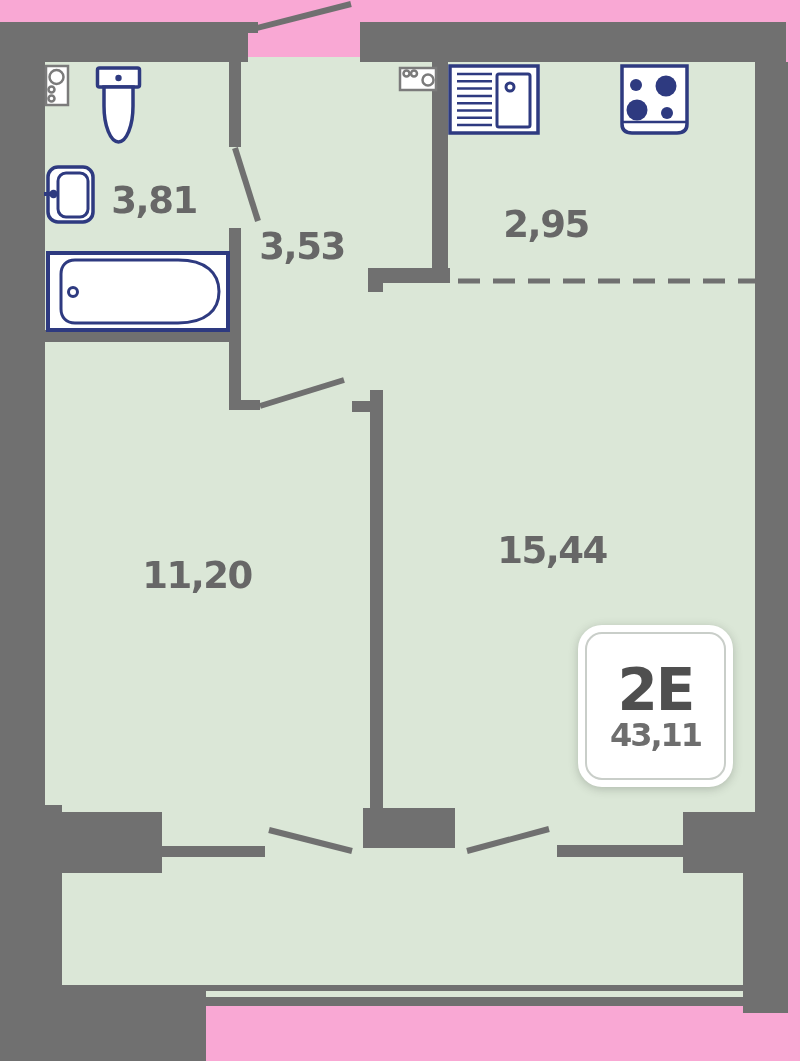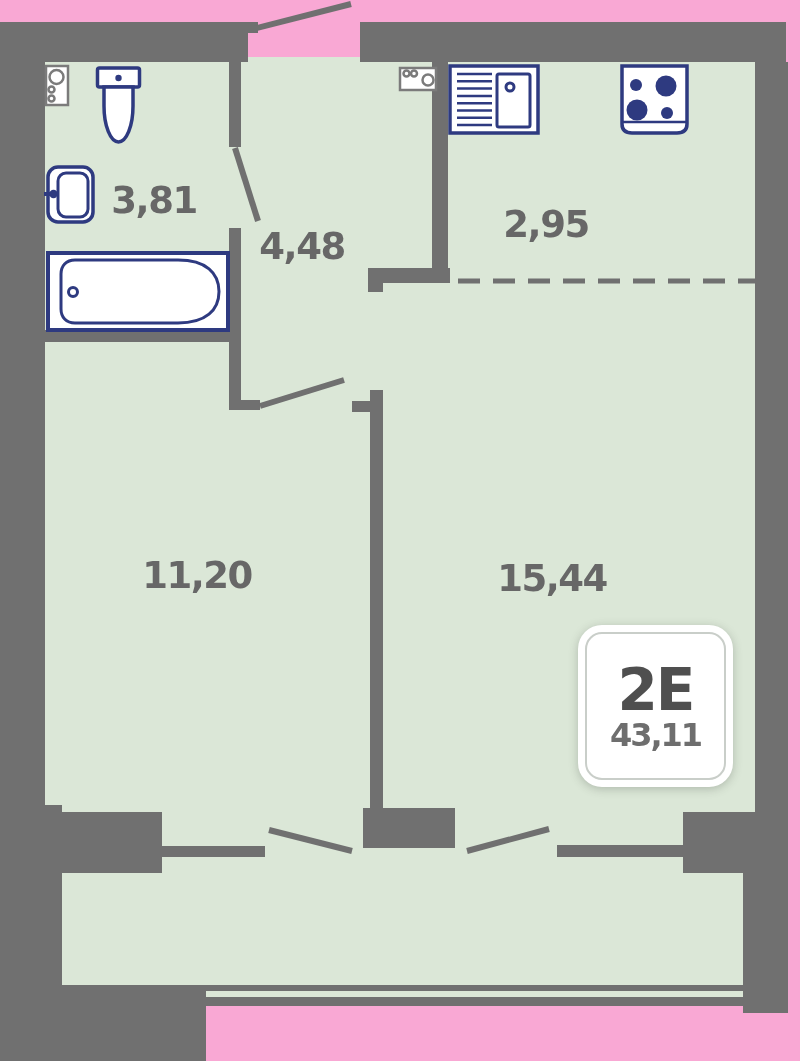--- a/index.html
+++ b/index.html
@@ -133,24 +133,24 @@
       <g fill="#2e3a80" stroke="none">
         <circle cx="636" cy="85" r="6"></circle>
         <circle cx="666" cy="86" r="10.5"></circle>
         <circle cx="637" cy="110" r="10.5"></circle>
         <circle cx="667" cy="113" r="6"></circle>
       </g>
     </g>
   </svg>
 
   <div class="area-label" style="left:154px;top:200px;">3,81</div>
-  <div class="area-label" style="left:302px;top:246px;">4,48</div>
+  <div class="area-label" style="left:302px;top:246px;">3,53</div>
   <div class="area-label" style="left:546px;top:224px;">2,95</div>
   <div class="area-label" style="left:197px;top:575px;">11,20</div>
-  <div class="area-label" style="left:552px;top:578px;">15,44</div>
+  <div class="area-label" style="left:552px;top:550px;">15,44</div>
 
   <div class="badge">
     <div class="badge-inner">
       <div class="badge-type">2E</div>
       <div class="badge-area">43,11</div>
     </div>
   </div>
 
 </div>
 

